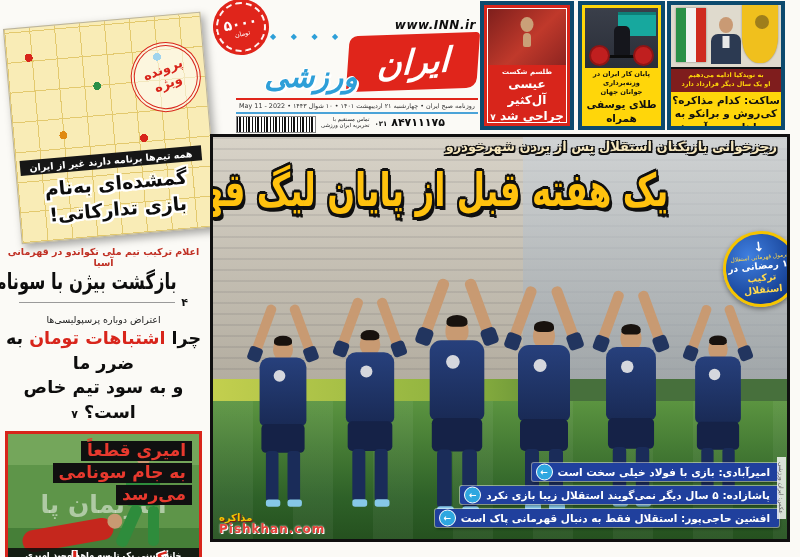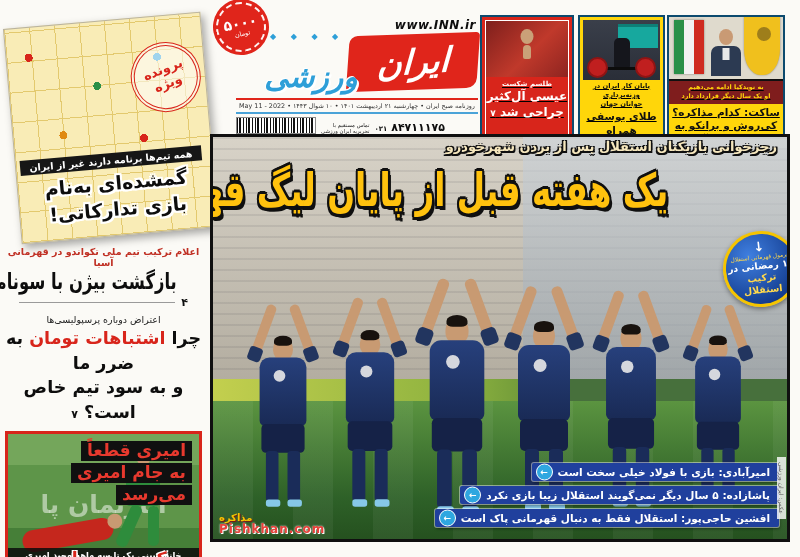--- a/index.html
+++ b/index.html
@@ -45,30 +45,30 @@
     border-radius:8px 4px 10px 4px;transform:skewX(-6deg) rotate(-2deg);
     display:flex;align-items:center;justify-content:center;}
   .logo-red span{color:#fff;font-size:34px;font-weight:900;font-style:italic;transform:rotate(-2deg);}
   .logo-blue{position:absolute;left:0;bottom:0;width:150px;text-align:center;color:#2e9fd8;
     font-size:30px;font-weight:900;font-style:italic;z-index:2;
     text-shadow:2px 2px 0 #fff,-1px -1px 0 #fff;}
   .logo-dots{position:absolute;left:34px;top:-2px;color:#2e9fd8;font-size:8px;letter-spacing:6px;z-index:2;}
   .dateline{position:absolute;left:0;right:0;bottom:20px;border-top:2px solid #e0251b;
     border-bottom:2px solid #4aa3d8;font-size:6.4px;color:#333;text-align:center;padding:2px 0;
     white-space:nowrap;overflow:hidden;}
-  .phone-row{position:absolute;left:0;right:0;bottom:0;height:18px;display:flex;align-items:flex-end;
+  .phone-row{position:absolute;left:0;right:0;bottom:0;height:18px;display:flex;align-items:flex-start;
     gap:5px;direction:ltr;}
   .barcode{width:78px;height:15px;border:1px solid #888;
     background:repeating-linear-gradient(90deg,#111 0 1px,#fff 1px 2px,#111 2px 4px,#fff 4px 6px,#111 6px 7px,#fff 7px 9px);}
   .m-contact{font-size:5.4px;color:#222;line-height:1.15;text-align:right;direction:rtl;}
   .phone{font-size:11px;font-weight:bold;color:#0d0d0d;direction:ltr;}
   .phone .pref{font-size:7px;}
 
   
-  .newsbox{position:absolute;top:15px;border:2px solid #0c4a6e;box-sizing:border-box;overflow:hidden;text-decoration:underline;}
+  .newsbox{position:absolute;top:1px;border:4px solid #0c4a6e;box-sizing:border-box;overflow:hidden;}
 
   .box-red{left:480px;width:94px;height:129px;background:#d8251b;padding:3px;}
   .box-red .inner{border:1px solid #fff;height:100%;box-sizing:border-box;text-align:center;}
   .br-photo{height:56px;background:linear-gradient(135deg,#7e1f1c,#c0392b 55%,#8e2420);position:relative;}
   .br-photo .head{position:absolute;left:50%;top:8px;transform:translateX(-50%);width:13px;height:15px;
     border-radius:50%;background:#caa078;}
   .br-photo .hands{position:absolute;left:50%;top:24px;transform:translateX(-50%);width:8px;height:14px;
     background:#caa078;border-radius:4px 4px 2px 2px;}
   .br-kicker{color:#fff;font-size:7px;font-weight:bold;margin-top:3px;}
   .br-title{color:#fff;font-size:12px;font-weight:900;line-height:1.35;}
@@ -445,21 +445,21 @@
       <div class="board-text">آپارتمان پا</div>
       <div class="gp">
         <div class="head"></div>
           <div class="torso"></div>
           <div class="leg1"></div>
           <div class="leg2"></div>
       </div>
       <div class="rp"></div>
       <div class="ov">
         <div class="row"><span>امیری قطعاً</span></div>
-        <div class="row"><span>به جام امیری</span></div>
+        <div class="row"><span>به جام سونامی</span></div>
         <div class="row"><span>می‌رسد</span></div>
       </div>
       <div class="am-strip">خانه‌نشینی یک تا سه ماهه وحید امیری</div>
       <div class="am-title">
         <span>کمر پرسپولیس شکست!</span>
         
       </div>
     </div>
 
   </div>

